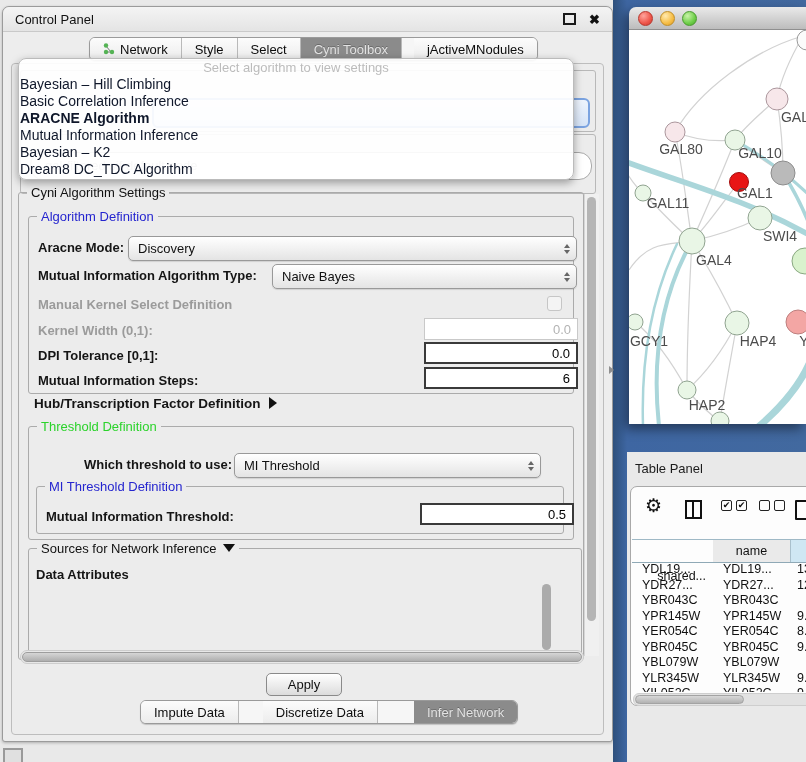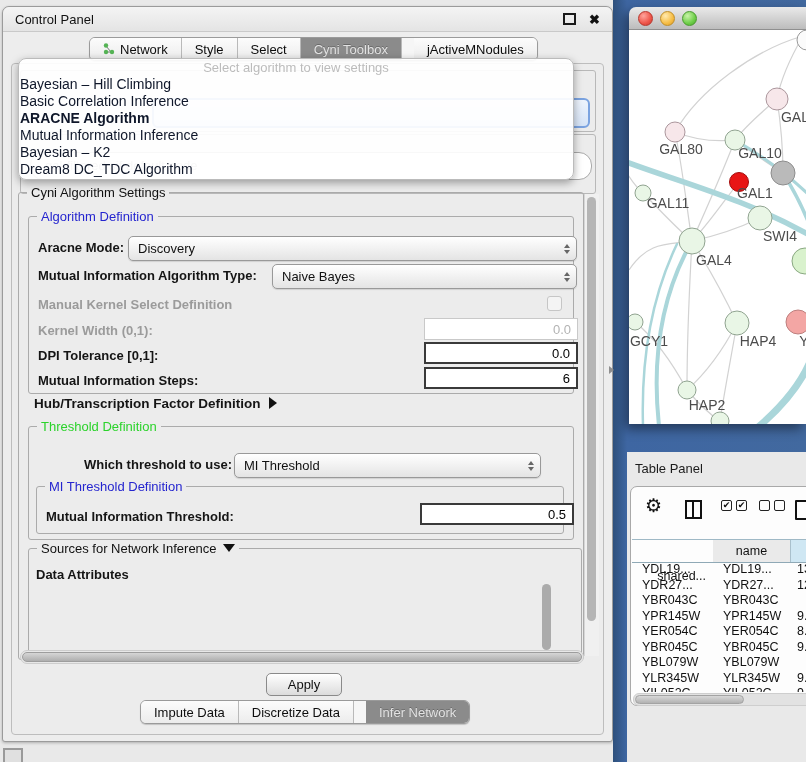--- a/index.html
+++ b/index.html
@@ -15,21 +15,21 @@
   .float-box{width:9px;height:8px;border:2px solid #1a1a1a;margin-right:13px;}
   .close-x{font-size:13px;font-weight:bold;line-height:13px;}
 
   .tabbar{position:absolute;display:flex;border:1px solid #9a9a9a;border-radius:6px;overflow:hidden;
           background:#f6f6f6;height:22px;box-shadow:0 1px 1px rgba(0,0,0,.18);text-align:right;}
   .tab{display:flex;align-items:center;gap:5px;padding:0 13px;font-size:13px;color:#0d0d0d;
        border-right:1px solid #b9b9b9;background:linear-gradient(#fcfcfc,#ececec);white-space:nowrap;}
   .tab:last-child{border-right:none;margin-left:12px;}
   .tab.sel{background:#8b8b8b;color:#e3e3e3;text-shadow:0 -1px 0 rgba(0,0,0,.25);}
   #cp-tabs{left:86px;top:30px;}
-  #bottom-tabs{left:140px;top:700px;}
+  #bottom-tabs{left:140px;top:700px;gap:24px;}
 
   #cp-inner{position:absolute;left:8px;top:56px;width:591px;height:670px;border:1px solid #bdbdbd;
             border-radius:4px;background:#ececec;}
 
   
   .frag-grp{position:absolute;border:1px solid #b8b8b8;border-radius:3px;}
   #frag1{left:8px;top:6px;width:574px;height:60px;}
   #frag2{left:8px;top:70px;width:574px;height:58px;}
   #frag-combo{position:absolute;left:140px;top:34px;width:434px;height:26px;border:2px solid #7ba3e0;
               border-radius:6px;background:linear-gradient(#eef4fd,#d6e4f7);}

